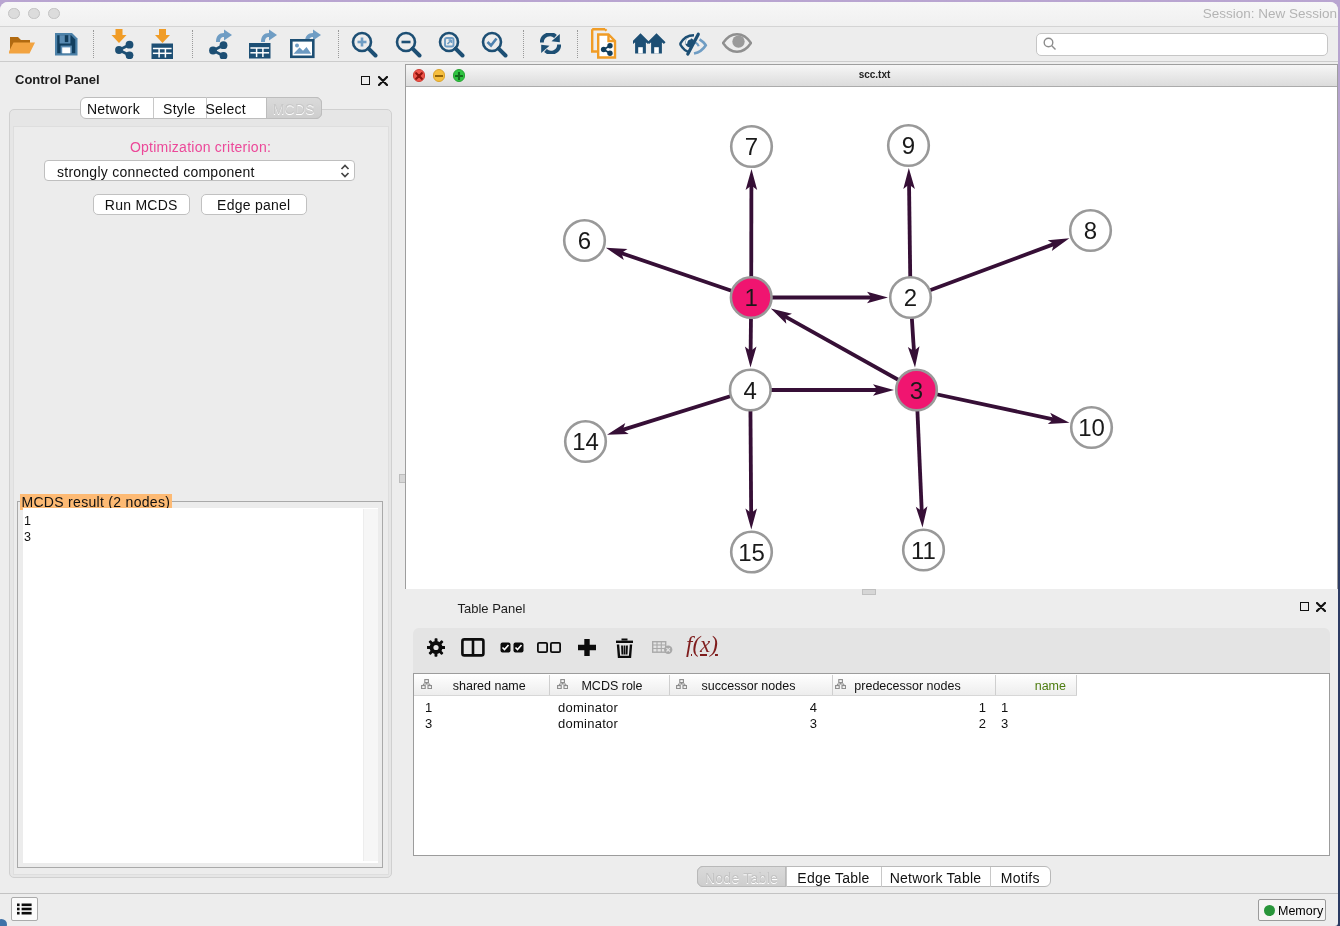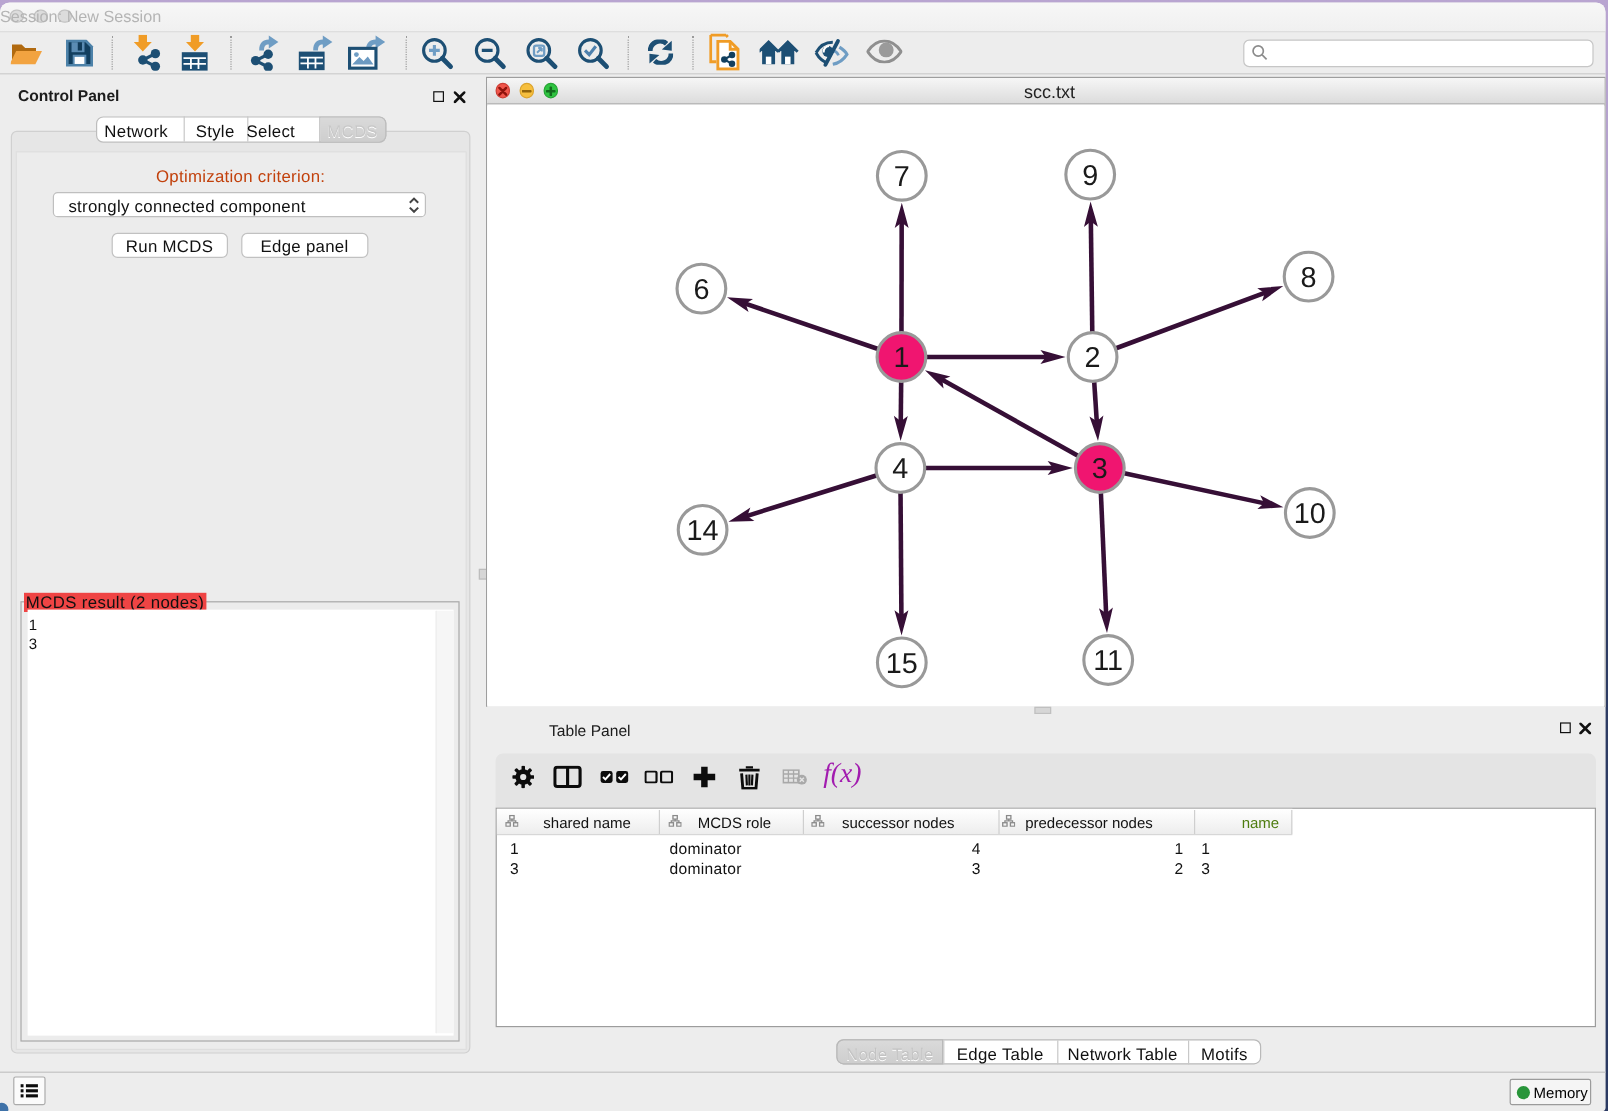--- a/index.html
+++ b/index.html
@@ -4,21 +4,21 @@
 body{width:1340px;height:926px;overflow:hidden;position:relative;font-family:"Liberation Sans",sans-serif;background:linear-gradient(180deg,#b9a5d1 0px,#b2a0cb 190px,#70719c 270px,#3c4a73 340px,#2e3c64 520px,#2b3a62 926px);}
 div,span{position:absolute;box-sizing:border-box;}
 .tx{white-space:nowrap;}
 .t14{font-size:14px !important;letter-spacing:0.25px;text-align:center;}
 </style></head><body>
 <div style="left:0;top:2px;width:1337.5px;height:924px;background:#ededed;border-radius:8px 8px 3px 3px;"></div>
 <div style="left:0;top:2px;width:1337.5px;height:24.5px;background:linear-gradient(180deg,#f7f7f7,#f0f0f0);border-radius:8px 8px 0 0;border-bottom:1px solid #d4d4d4;"></div>
 <div style="left:8.3px;top:7.6px;width:11.4px;height:11.4px;border-radius:50%;background:#dcdcdc;border:1px solid #c3c3c3;"></div>
 <div style="left:28.3px;top:7.6px;width:11.4px;height:11.4px;border-radius:50%;background:#dcdcdc;border:1px solid #c3c3c3;"></div>
 <div style="left:48.3px;top:7.6px;width:11.4px;height:11.4px;border-radius:50%;background:#dcdcdc;border:1px solid #c3c3c3;"></div>
-<div class="tx" style="left:0;top:6px;width:1337px;text-align:left;font-size:13.5px;color:#b4b4b4;">Session: New Session</div>
+<div class="tx" style="left:0;top:6px;width:1337px;text-align:right;font-size:13.5px;color:#b4b4b4;">Session: New Session</div>
 <div style="left:0;top:61px;width:1337.5px;height:1px;background:#cccccc;"></div>
 <div style="left:93px;top:30px;width:1px;height:28px;border-left:1px dotted #9a9a9a;"></div>
 <div style="left:192px;top:30px;width:1px;height:28px;border-left:1px dotted #9a9a9a;"></div>
 <div style="left:338px;top:30px;width:1px;height:28px;border-left:1px dotted #9a9a9a;"></div>
 <div style="left:523px;top:30px;width:1px;height:28px;border-left:1px dotted #9a9a9a;"></div>
 <div style="left:577px;top:30px;width:1px;height:28px;border-left:1px dotted #9a9a9a;"></div>
 <svg style="position:absolute;left:9px;top:32px;" width="27" height="24" viewBox="0 0 27 24">
     <path d="M1,5 L9,5 L12,8 L21,8 L21,19 L1,19 Z" fill="#b16a10"></path>
     <path d="M4.5,10.5 L26,10.5 L20.5,21.5 L-1,21.5 Z" fill="#f2a340"></path>
   </svg>
@@ -170,51 +170,51 @@
 <div style="left:9px;top:109px;width:383px;height:769px;background:#e6e6e6;border:1px solid #d0d0d0;border-radius:5px;"></div>
 <div style="left:12.5px;top:126px;width:376px;height:749px;background:#ececec;border:1px solid #dedede;"></div>
 <div style="left:80px;top:96.5px;width:242px;height:22px;background:#ffffff;border:1px solid #bdbdbd;border-radius:6px;"></div>
 <div style="left:265.5px;top:96.5px;width:56.5px;height:22px;background:linear-gradient(180deg,#dadada,#cecece);border:1px solid #bdbdbd;border-radius:0 6px 6px 0;"></div>
 <div style="left:153px;top:97px;width:1px;height:21px;background:#c8c8c8;"></div>
 <div style="left:205.5px;top:97px;width:1px;height:21px;background:#c8c8c8;"></div>
 <div class="tx t14" style="left:77px;top:100.5px;width:73px;text-align:center;color:#111;">Network</div>
 <div class="tx t14" style="left:153px;top:100.5px;width:52.5px;text-align:center;color:#111;">Style</div>
 <div class="tx t14" style="left:205.5px;top:100.5px;width:40px;text-align:center;color:#111;">Select</div>
 <div class="tx t14" style="left:265.5px;top:100.5px;width:56.5px;text-align:center;color:#c8c8c8;text-shadow:0 1px 0 #fff;">MCDS</div>
-<div class="tx t14" style="left:0px;top:138.5px;width:401px;text-align:center;color:#c2410c;">Optimization criterion:</div>
+<div class="tx t14" style="left:0px;top:138.5px;width:401px;text-align:center;color:#ec4899;">Optimization criterion:</div>
 <div style="left:44px;top:160px;width:310.5px;height:21px;background:#ffffff;border:1px solid #bfbfbf;border-radius:4px;"></div>
 <div class="tx t14" style="left:57px;top:163.5px;color:#111;">strongly connected component</div>
 <svg style="position:absolute;left:339px;top:164px;" width="12" height="14" viewBox="0 0 12 14">
     <path d="M2.5,5 L6,1.5 L9.5,5 M2.5,9 L6,12.5 L9.5,9" fill="none" stroke="#444" stroke-width="1.7"></path>
   </svg>
 <div style="left:93px;top:193.5px;width:96.5px;height:21px;background:#ffffff;border:1px solid #c1c1c1;border-radius:5px;"></div>
 <div class="tx t14" style="left:93px;top:196.5px;width:96.5px;text-align:center;color:#111;">Run MCDS</div>
 <div style="left:201px;top:193.5px;width:105.5px;height:21px;background:#ffffff;border:1px solid #c1c1c1;border-radius:5px;"></div>
 <div class="tx t14" style="left:201px;top:196.5px;width:105.5px;text-align:center;color:#111;">Edge panel</div>
 <div style="left:17px;top:500.5px;width:366px;height:367px;border:1px solid #a9a9a9;background:#ececec;"></div>
-<div class="tx t14" style="left:19.5px;top:493.5px;color:#111;background:#ef4444;padding:0 2px;letter-spacing:0.3px;">MCDS result (2 nodes)</div>
+<div class="tx t14" style="left:19.5px;top:493.5px;color:#111;background:#fdba74;padding:0 2px;letter-spacing:0.3px;">MCDS result (2 nodes)</div>
 <div style="left:22.5px;top:507.5px;width:355px;height:355px;background:#ffffff;"></div>
 <div style="left:363px;top:509px;width:15px;height:352px;background:#f6f6f6;border-left:1px solid #ededed;"></div>
 <div class="tx" style="left:24px;top:513px;font-size:12.5px;color:#111;line-height:16px;">1<br>3</div>
 <div style="left:398.5px;top:473.5px;width:7px;height:9px;background:#d6d6d6;border:1px solid #bdbdbd;"></div>
 <div style="left:404.5px;top:64px;width:933px;height:525px;background:#ffffff;border:1px solid #9e9e9e;"></div>
 <div style="left:405.5px;top:65px;width:931px;height:22px;background:linear-gradient(180deg,#f6f6f6,#dcdcdc);border-bottom:1px solid #ababab;"></div>
 <div style="left:412.7px;top:69.2px;width:12.6px;height:12.6px;border-radius:50%;background:#f0564b;border:1px solid #ce3e35;"></div>
 <svg style="position:absolute;left:415px;top:71.5px;" width="8" height="8" viewBox="0 0 8 8">
     <path d="M1.2,1.2 L6.8,6.8 M6.8,1.2 L1.2,6.8" stroke="#8e130c" stroke-width="2.1" stroke-linecap="round"></path>
   </svg>
 <div style="left:432.7px;top:69.2px;width:12.6px;height:12.6px;border-radius:50%;background:#f6bf3e;border:1px solid #dba32c;"></div>
 <svg style="position:absolute;left:435px;top:71.5px;" width="8" height="8" viewBox="0 0 8 8">
     <path d="M0.7,4 L7.3,4" stroke="#93650a" stroke-width="2.2" stroke-linecap="round"></path>
   </svg>
 <div style="left:452.7px;top:69.2px;width:12.6px;height:12.6px;border-radius:50%;background:#2fc441;border:1px solid #27a435;"></div>
 <svg style="position:absolute;left:455px;top:71.5px;" width="8" height="8" viewBox="0 0 8 8">
     <path d="M0.7,4 L7.3,4 M4,0.7 L4,7.3" stroke="#136b1e" stroke-width="2.1" stroke-linecap="round"></path>
   </svg>
-<div class="tx" style="left:700px;top:69px;width:349px;text-align:center;font-size:15px;font-weight:normal;color:#222;">scc.txt</div>
+<div class="tx" style="left:700px;top:69px;width:349px;text-align:center;font-size:10px;font-weight:bold;color:#222;">scc.txt</div>
 <svg style="position:absolute;left:405.5px;top:87.5px;background:#ffffff;" width="931" height="501" viewBox="0 0 931 501">
     <line x1="345.2" y1="209.5" x2="345.4" y2="94.0" stroke="#360f36" stroke-width="3.8"></line>
     <polygon points="345.5,81.0 351.2,102.0 345.4,97.5 339.6,102.0" fill="#360f36"></polygon>
     <line x1="345.2" y1="209.5" x2="212.1" y2="164.0" stroke="#360f36" stroke-width="3.8"></line>
     <polygon points="199.8,159.8 221.5,161.1 215.4,165.1 217.8,172.1" fill="#360f36"></polygon>
     <line x1="345.2" y1="209.5" x2="469.0" y2="209.5" stroke="#360f36" stroke-width="3.8"></line>
     <polygon points="482.0,209.5 461.0,215.3 465.5,209.5 461.0,203.7" fill="#360f36"></polygon>
     <line x1="345.2" y1="209.5" x2="344.6" y2="266.5" stroke="#360f36" stroke-width="3.8"></line>
     <polygon points="344.5,279.5 338.9,258.4 344.7,263.0 350.5,258.6" fill="#360f36"></polygon>
     <line x1="504.5" y1="209.5" x2="503.0" y2="93.0" stroke="#360f36" stroke-width="3.8"></line>
@@ -320,21 +320,21 @@
     <rect x="0.7" y="0.7" width="13" height="10.5" fill="none" stroke="#a9a9a9" stroke-width="1.4"></rect>
     <g stroke="#a9a9a9" stroke-width="1.1">
       <line x1="0.7" y1="4" x2="13.7" y2="4"></line>
       <line x1="0.7" y1="7.5" x2="13.7" y2="7.5"></line>
       <line x1="5" y1="0.7" x2="5" y2="11.2"></line>
       <line x1="9.3" y1="0.7" x2="9.3" y2="11.2"></line>
     </g>
     <circle cx="16.2" cy="8.8" r="4.2" fill="#a9a9a9"></circle>
     <path d="M14.5,7.1 L17.9,10.5 M17.9,7.1 L14.5,10.5" stroke="#e4e4e4" stroke-width="1.2"></path>
   </svg>
-<div class="tx" style="left:686px;top:632px;font-family:'Liberation Serif',serif;font-style:italic;font-size:23px;color:#a21caf;">f(x)</div>
+<div class="tx" style="left:686px;top:632px;font-family:'Liberation Serif',serif;font-style:italic;font-size:23px;color:#7f1d1d;text-decoration:underline;">f(x)</div>
 <div style="left:413px;top:672.5px;width:917px;height:183px;background:#ffffff;border:1px solid #9c9c9c;"></div>
 <div style="left:414px;top:674px;width:662.5px;height:22px;background:linear-gradient(180deg,#ffffff,#ededed);border-bottom:1px solid #d7d7d7;"></div>
 <div style="left:549px;top:675px;width:1px;height:20px;background:#cfcfcf;"></div>
 <div class="tx" style="left:421.5px;top:678.5px;width:135.5px;text-align:center;font-size:12.5px;color:#111;">shared name</div>
 <svg style="position:absolute;left:421px;top:679px;" width="11" height="10" viewBox="0 0 11 10">
     <rect x="3.8" y="0.6" width="3.6" height="3" fill="none" stroke="#8a8a8a" stroke-width="1.1"></rect>
     <rect x="0.6" y="6.6" width="3.6" height="3" fill="none" stroke="#8a8a8a" stroke-width="1.1"></rect>
     <rect x="7" y="6.6" width="3.6" height="3" fill="none" stroke="#8a8a8a" stroke-width="1.1"></rect>
     <path d="M5.6,3.6 L5.6,5 M2.4,6.6 L2.4,5 L8.8,5 L8.8,6.6" fill="none" stroke="#8a8a8a" stroke-width="1"></path>
   </svg>

